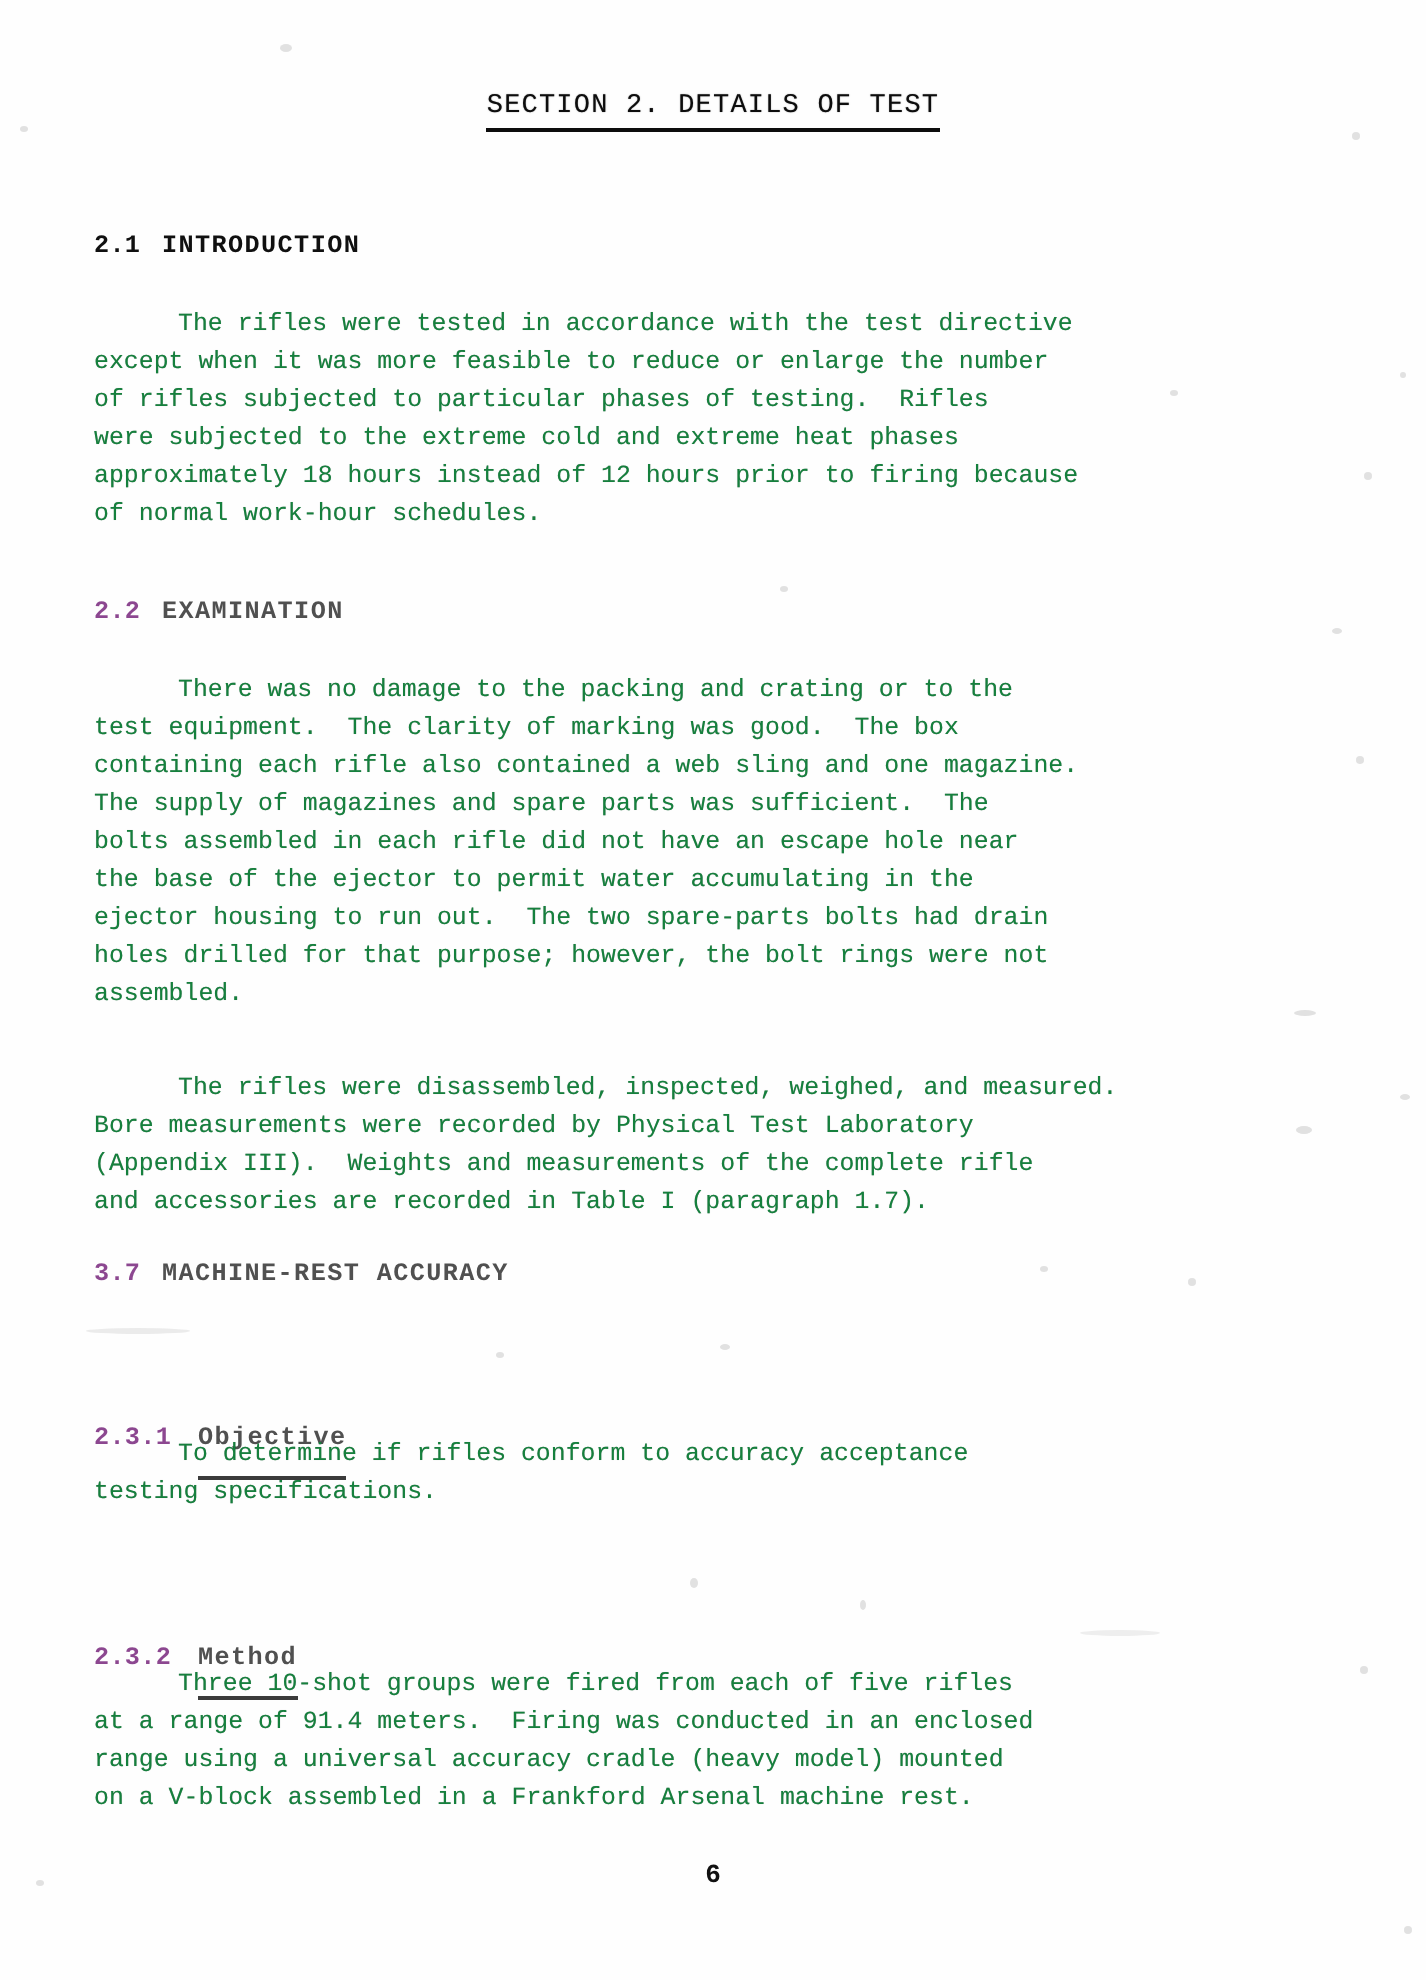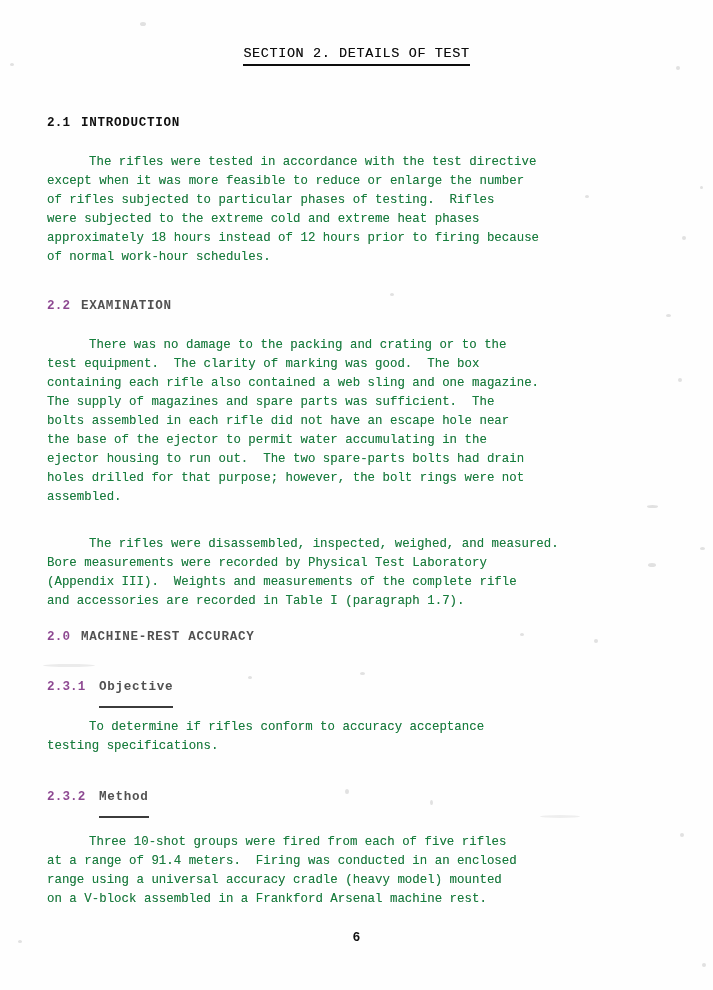--- a/index.html
+++ b/index.html
@@ -62,20 +62,21 @@
     letter-spacing: .15px;
     color: #101010;
     white-space: pre;
   }
   .heading .num {
     display: inline-block;
     min-width: 34px;
   }
   .heading .num.wide {
     min-width: 52px;
+    margin-top: 32px;
   }
   .heading .txt {
     letter-spacing: .7px;
   }
   .heading.faded .txt {
     color: #2b2b2b;
     opacity: .82;
     filter: blur(.22px);
   }
   .heading.faded .num {
@@ -176,21 +177,21 @@
   </div>
 
   <div class="body-col" style="top:535px;">
     <p class="para"><span class="indent"></span><span>The rifles were disassembled, inspected, weighed, and measured.
 Bore measurements were recorded by Physical Test Laboratory
 (Appendix III).  Weights and measurements of the complete rifle
 and accessories are recorded in Table I (paragraph 1.7).</span></p>
   </div>
 
   <div class="body-col" style="top:630px;">
-    <div class="heading faded"><span class="num">2.0</span><span class="txt">MACHINE-REST ACCURACY</span></div>
+    <div class="heading faded"><span class="num">3.7</span><span class="txt">MACHINE-REST ACCURACY</span></div>
   </div>
 
   <div class="body-col" style="top:680px;">
     <div class="heading faded"><span class="num wide">2.3.1</span><span class="txt u">Objective</span></div>
   </div>
 
   <div class="body-col" style="top:718px;">
     <p class="para"><span class="indent"></span><span>To determine if rifles conform to accuracy acceptance
 testing specifications.</span></p>
   </div>

